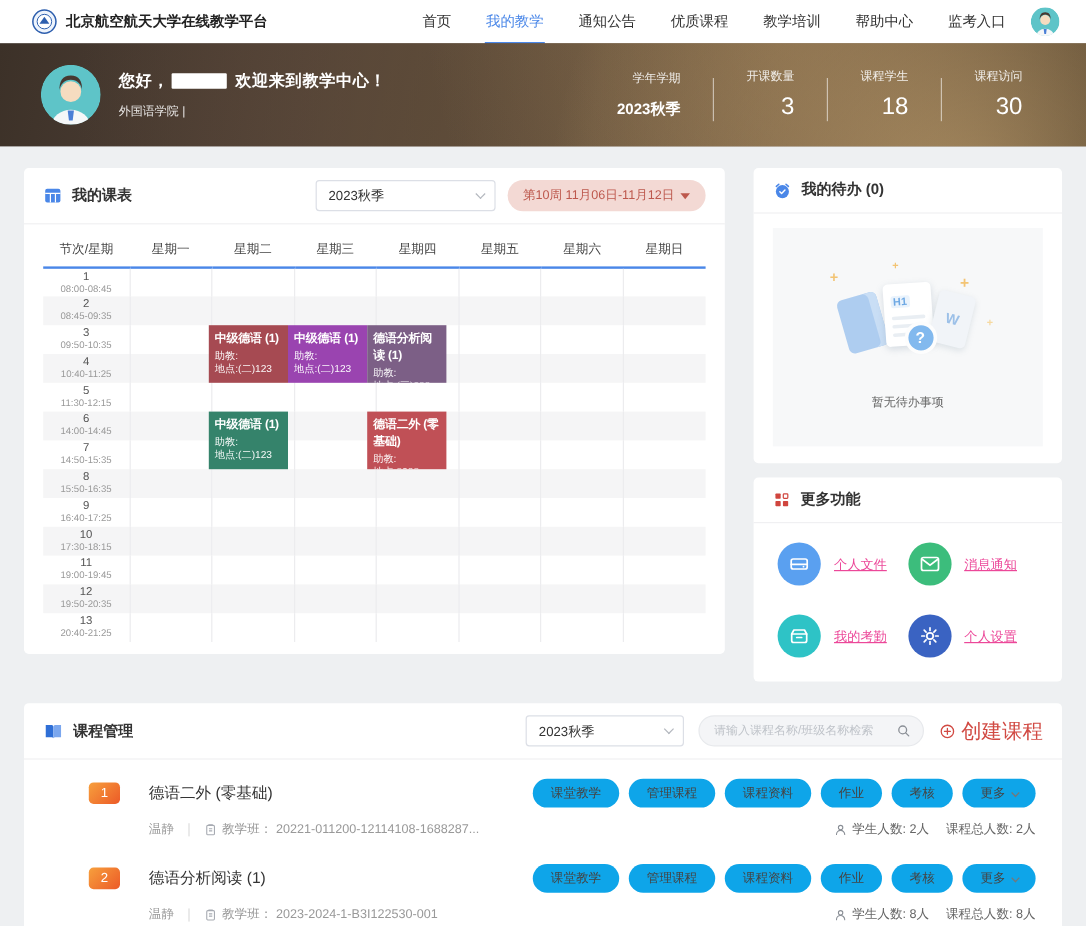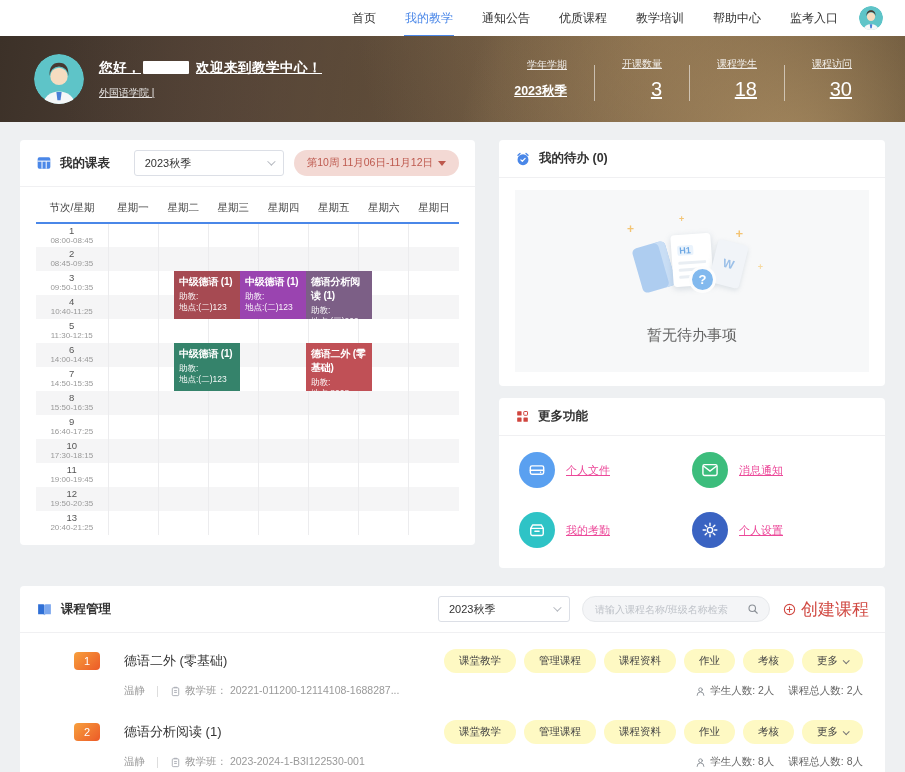--- a/index.html
+++ b/index.html
@@ -14,36 +14,36 @@
   .nav-item { font-size:12px; color:#333; cursor:pointer; padding:10px 1px 8px; border-bottom:2px solid transparent; white-space:nowrap; }
   .nav-item.active { color:#4a87e8; border-bottom-color:#4a87e8; }
   .nav-avatar { width:24px; height:24px; border-radius:50%; overflow:hidden; margin-left:20px; flex:none; }
 
   
   .banner { height:86px; display:flex; align-items:center; padding:0 26px 0 34px; color:#fff; position:relative;
     background:
       radial-gradient(circle at 88% 150%, rgba(222,186,128,.55), rgba(222,186,128,0) 42%),
       radial-gradient(circle at 72% -30%, rgba(150,120,80,.5), rgba(150,120,80,0) 45%),
       radial-gradient(circle at 40% 60%, rgba(90,72,52,.6), rgba(90,72,52,0) 55%),
-      linear-gradient(100deg,#3c3128 0%,#55443a 28%,#6e5a44 55%,#584634 78%,#463726 100%); text-decoration: underline; }
+      linear-gradient(100deg,#3c3128 0%,#55443a 28%,#6e5a44 55%,#584634 78%,#463726 100%); }
   .banner-avatar { width:50px; height:50px; border-radius:50%; overflow:hidden; flex:none; }
   .banner-text { margin-left:15px; }
   .greeting { font-size:13.5px; font-weight:bold; letter-spacing:.5px; }
   .redacted { display:inline-block; width:46px; height:13px; background:#fff; vertical-align:-2px; margin:0 7px 0 2px; border-radius:1px; }
   .department { font-size:10px; opacity:.88; margin-top:9px; }
   .banner-stats { margin-left:auto; display:flex; align-items:center; }
   .stat { text-align:right; padding:0 27px; min-width:88px; }
   .stat-label { font-size:10px; opacity:.88; }
   .stat-value { font-size:20px; margin-top:7px; font-weight:400; }
   .stat-value.term { font-size:12.5px; font-weight:bold; margin-top:11px; }
   .stat-sep { width:1px; height:36px; background:rgba(255,255,255,.55); margin-top:8px; }
 
   
   .main { display:flex; gap:24px; padding:18px 20px 0; align-items:flex-start; }
-  .left-col { width:455px; flex:none; }
+  .left-col { width:584px; flex:none; }
   .right-col { flex:1; }
   .card { background:#fff; border-radius:4px; }
   .card-header { display:flex; align-items:center; padding:10px 16px; border-bottom:1px solid #f0f0f2; }
   .card-title { font-size:12.5px; font-weight:bold; color:#333; margin-left:8px; white-space:nowrap; }
 
   
   .sel { height:26px; border:1px solid #dcdfe6; border-radius:3px; background:#fff; display:flex; align-items:center; justify-content:space-between; padding:0 10px; font-size:11px; color:#333; cursor:pointer; }
   .chev { width:6px; height:6px; border-right:1.4px solid #b4b8bf; border-bottom:1.4px solid #b4b8bf; transform:rotate(45deg) translateY(-2px); }
   .week-pill { margin-left:10px; background:#f3d9d4; color:#bd584d; font-size:10.5px; padding:6px 13px; border-radius:14px; display:flex; align-items:center; gap:5px; cursor:pointer; white-space:nowrap; }
   .tri-down { width:0; height:0; border-left:4px solid transparent; border-right:4px solid transparent; border-top:5px solid #bd584d; }
@@ -59,21 +59,21 @@
   .pno { font-size:9.5px; color:#555; line-height:1.15; }
   .ptime { font-size:8px; color:#999; line-height:1.1; }
   .cblock { position:absolute; color:#fff; padding:4px 5px 0; overflow:hidden; cursor:pointer; }
   .cname { font-size:10px; font-weight:bold; margin-bottom:2px; letter-spacing:-.2px; }
   .cline { font-size:8.5px; opacity:.95; line-height:1.3; }
 
   
   .todo-card { margin-bottom:12px; }
   .todo-body { padding:12px 16px 14px; }
   .todo-empty { background:#f7f8f9; height:182px; display:flex; flex-direction:column; align-items:center; justify-content:center; }
-  .todo-empty-text { font-size:15px; color:#666; margin-top:16px;text-align:center; }
+  .todo-empty-text { font-size:10px; color:#666; margin-top:16px;text-align:center; }
   .illus { position:relative; width:150px; height:92px; }
   .il-book { position:absolute; left:20px; top:26px; width:34px; height:46px; background:#aecdf0; border-radius:5px; transform:rotate(-16deg); box-shadow:inset -7px 0 0 #c9def5; }
   .il-page { position:absolute; left:55px; top:16px; width:40px; height:52px; background:#fff; border-radius:4px; transform:rotate(-4deg); box-shadow:0 2px 6px rgba(120,140,160,.28); padding:5px 6px; }
   .il-h1 { font-size:9px; color:#6fa9e4; font-weight:bold; background:#eaf3fc; padding:0 2px; border-radius:2px; }
   .il-page i { display:block; height:3px; background:#e9eef3; margin-top:4px; border-radius:2px; }
   .il-page2 { position:absolute; left:96px; top:24px; width:31px; height:44px; background:#f1f4f8; border-radius:4px; transform:rotate(14deg); box-shadow:0 2px 5px rgba(120,140,160,.22); display:flex; align-items:center; justify-content:center; }
   .il-w { color:#9cc0e8; font-weight:bold; font-size:12px; }
   .il-q { position:absolute; left:72px; top:48px; width:27px; height:27px; border-radius:50%; background:#82b9ee; color:#fff; display:flex; align-items:center; justify-content:center; font-size:13px; font-weight:bold; border:3px solid #fdfdfd; }
   .sp { position:absolute; color:#f3c474; font-weight:bold; }
   .sp1 { left:10px; top:4px; font-size:12px; } .sp2 { left:62px; top:-4px; font-size:9px; }
@@ -91,32 +91,42 @@
   .search-box { margin-left:12px; width:188px; height:26px; background:#f4f5f7; border:1px solid #e7e9ec; border-radius:14px; display:flex; align-items:center; padding:0 10px 0 12px; }
   .search-box input { flex:1; border:none; outline:none; background:transparent; font-size:10px; color:#555; font-family:inherit; min-width:0; }
   .search-box input::placeholder { color:#bfc3c9; }
   .create-btn { margin-left:13px; display:flex; align-items:center; gap:5px; color:#d14a43; font-size:17px; cursor:pointer; white-space:nowrap; }
   .cm-row { display:flex; padding:16px 22px 6px 54px; }
   .badge { width:26px; height:18px; border-radius:4px; background:linear-gradient(135deg,#f7a03d,#ec5a27); color:#fff; font-size:11px; display:flex; align-items:center; justify-content:center; margin-top:3px; flex:none; }
   .row-main { margin-left:24px; flex:1; min-width:0; }
   .row-top { display:flex; align-items:center; }
   .course-title { font-size:13px; color:#333; cursor:pointer; }
   .row-actions { margin-left:auto; display:flex; gap:8px; }
-  .action-pill { background:#fef9c3; border-radius:13px; font-size:10.5px; color:#444; padding:5px 15px; cursor:pointer; display:flex; align-items:center; gap:5px; white-space:nowrap; }
+  .action-pill { background:#0ea5e9; border-radius:13px; font-size:10.5px; color:#444; padding:5px 15px; cursor:pointer; display:flex; align-items:center; gap:5px; white-space:nowrap; }
   .chev-sm { width:5px; height:5px; border-right:1.2px solid #777; border-bottom:1.2px solid #777; transform:rotate(45deg) translateY(-1px); }
   .row-bottom { display:flex; align-items:center; margin-top:11px; font-size:10.5px; color:#999; }
   .vdiv { width:1px; height:11px; background:#ddd; margin:0 12px; }
   .class-info { display:flex; align-items:center; gap:4px; }
   .row-stats { margin-left:auto; display:flex; align-items:center; gap:14px; color:#666; }
   .stat-item { display:flex; align-items:center; gap:4px; }
 </style>
 </head>
 <body>
 
 <div class="topnav">
+  <div class="brand">
+    <span style="display:flex">
+      <svg width="22" height="22" viewBox="0 0 24 24">
+        <circle cx="12" cy="12" r="10.5" fill="#eef4fc" stroke="#2e5fae" stroke-width="1.4"></circle>
+        <circle cx="12" cy="12" r="6.6" fill="#fff" stroke="#2e5fae" stroke-width=".9"></circle>
+        <path d="M12 7.5l4.5 6.5h-9z" fill="#2e5fae"></path>
+      </svg>
+    </span>
+    <span class="brand-title">北京航空航天大学在线教学平台</span>
+  </div>
   <div class="nav-items">
       <div class="nav-item">首页</div>
       <div class="nav-item active">我的教学</div>
       <div class="nav-item">通知公告</div>
       <div class="nav-item">优质课程</div>
       <div class="nav-item">教学培训</div>
       <div class="nav-item">帮助中心</div>
       <div class="nav-item">监考入口</div>
     </div>
   <div class="nav-avatar"><svg width="100%" height="100%" viewBox="0 0 48 48">

